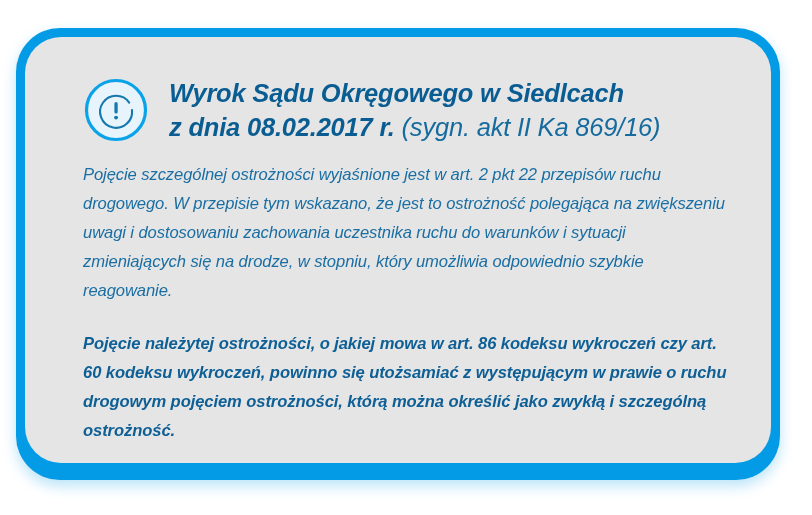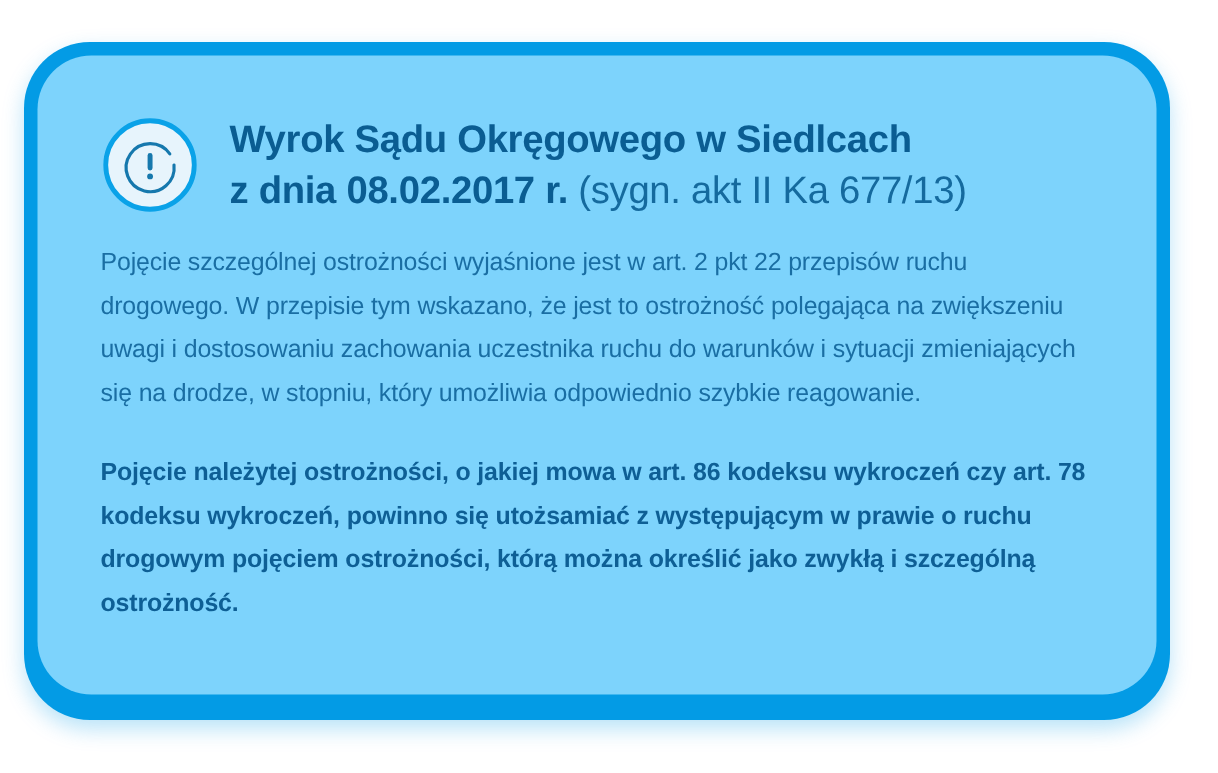--- a/index.html
+++ b/index.html
@@ -34,25 +34,26 @@
     box-sizing: border-box;
   }
 
   
   .card-inner {
     position: absolute;
     left: 9px;
     top: 9px;
     right: 9px;
     bottom: 17px;
-    background: #7dd3fc;
+    background: #e5e5e5;
     border-radius: 36px;
     box-sizing: border-box;
-    padding: 38px 42px 26px 42px;
+    padding: 38px 42px 26px 58px;
     overflow: hidden;
+    font-style: italic;
   }
 
   
   .card-header {
     display: flex;
     align-items: flex-start;
     gap: 20px;
   }
 
   .header-icon {
@@ -117,27 +118,27 @@
             <circle cx="33" cy="33" r="29.5" fill="#e7f4fc" stroke="#0aa2e8" stroke-width="3.2"></circle>
             <path d="M 46.2 25.6 A 16 16 0 1 0 49 33" fill="none" stroke="#1678ad" stroke-width="2.1" stroke-linecap="round"></path>
             <rect x="31.4" y="25.0" width="3.3" height="11.6" rx="1.65" fill="#1678ad"></rect>
             <circle cx="33.05" cy="40.6" r="1.95" fill="#1678ad"></circle>
           </svg>
         </div>
 
         <div class="header-text">
           <div class="title-line">Wyrok Sądu Okręgowego w Siedlcach</div>
           <div class="title-line title-line-2">
-            <span>z dnia  08.02.2017 r.</span><span class="sygnatura"> (sygn. akt II Ka 677/13)</span>
+            <span>z dnia  08.02.2017 r.</span><span class="sygnatura"> (sygn. akt II Ka 869/16)</span>
           </div>
         </div>
 
       </div>
 
       <div class="card-body">
         <p class="para para-regular">Pojęcie szczególnej ostrożności wyjaśnione jest w art. 2 pkt 22 przepisów ruchu drogowego. W przepisie tym wskazano, że jest to ostrożność polegająca na zwiększeniu uwagi i dostosowaniu zachowania uczestnika ruchu do warunków i sytuacji zmieniających się na drodze, w stopniu, który umożliwia odpowiednio szybkie reagowanie.</p>
-        <p class="para para-bold">Pojęcie należytej ostrożności, o jakiej mowa w art. 86 kodeksu wykroczeń czy art. 78 kodeksu wykroczeń, powinno się utożsamiać z występującym w prawie o ruchu drogowym pojęciem ostrożności, którą można określić jako zwykłą i szczególną ostrożność.</p>
+        <p class="para para-bold">Pojęcie należytej ostrożności, o jakiej mowa w art. 86 kodeksu wykroczeń czy art. 60 kodeksu wykroczeń, powinno się utożsamiać z występującym w prawie o ruchu drogowym pojęciem ostrożności, którą można określić jako zwykłą i szczególną ostrożność.</p>
       </div>
 
     </div>
   </div>
 
 </div>
 
 </body></html>

